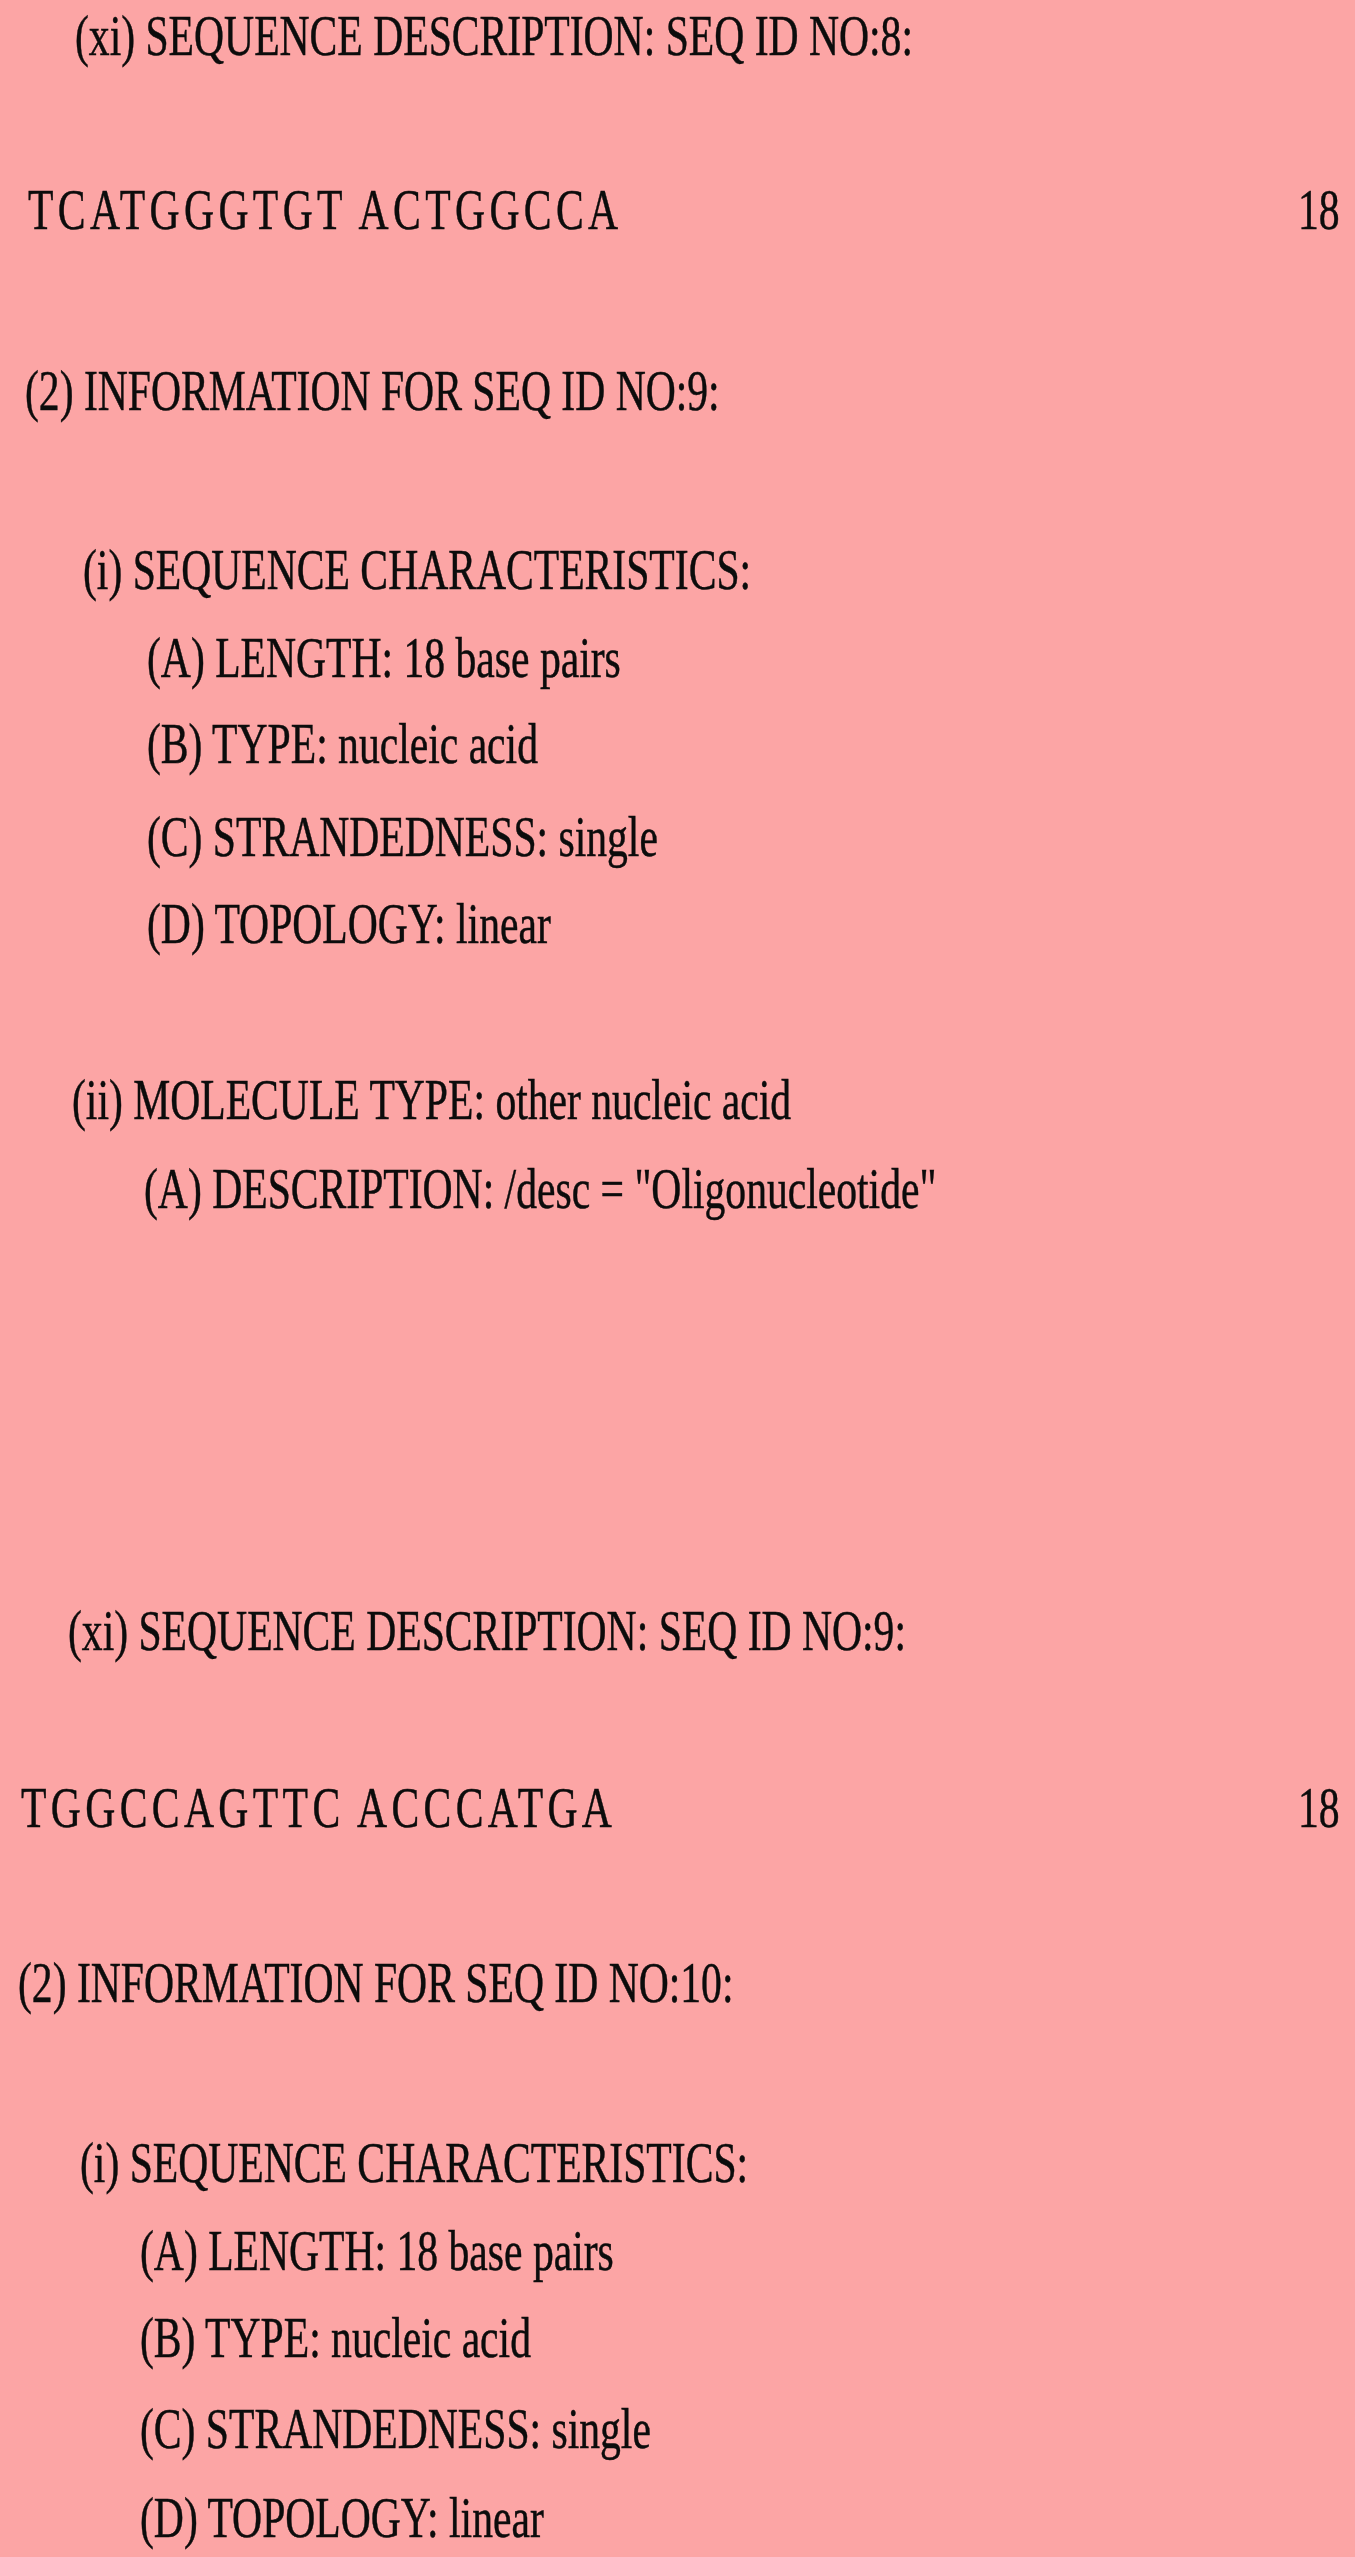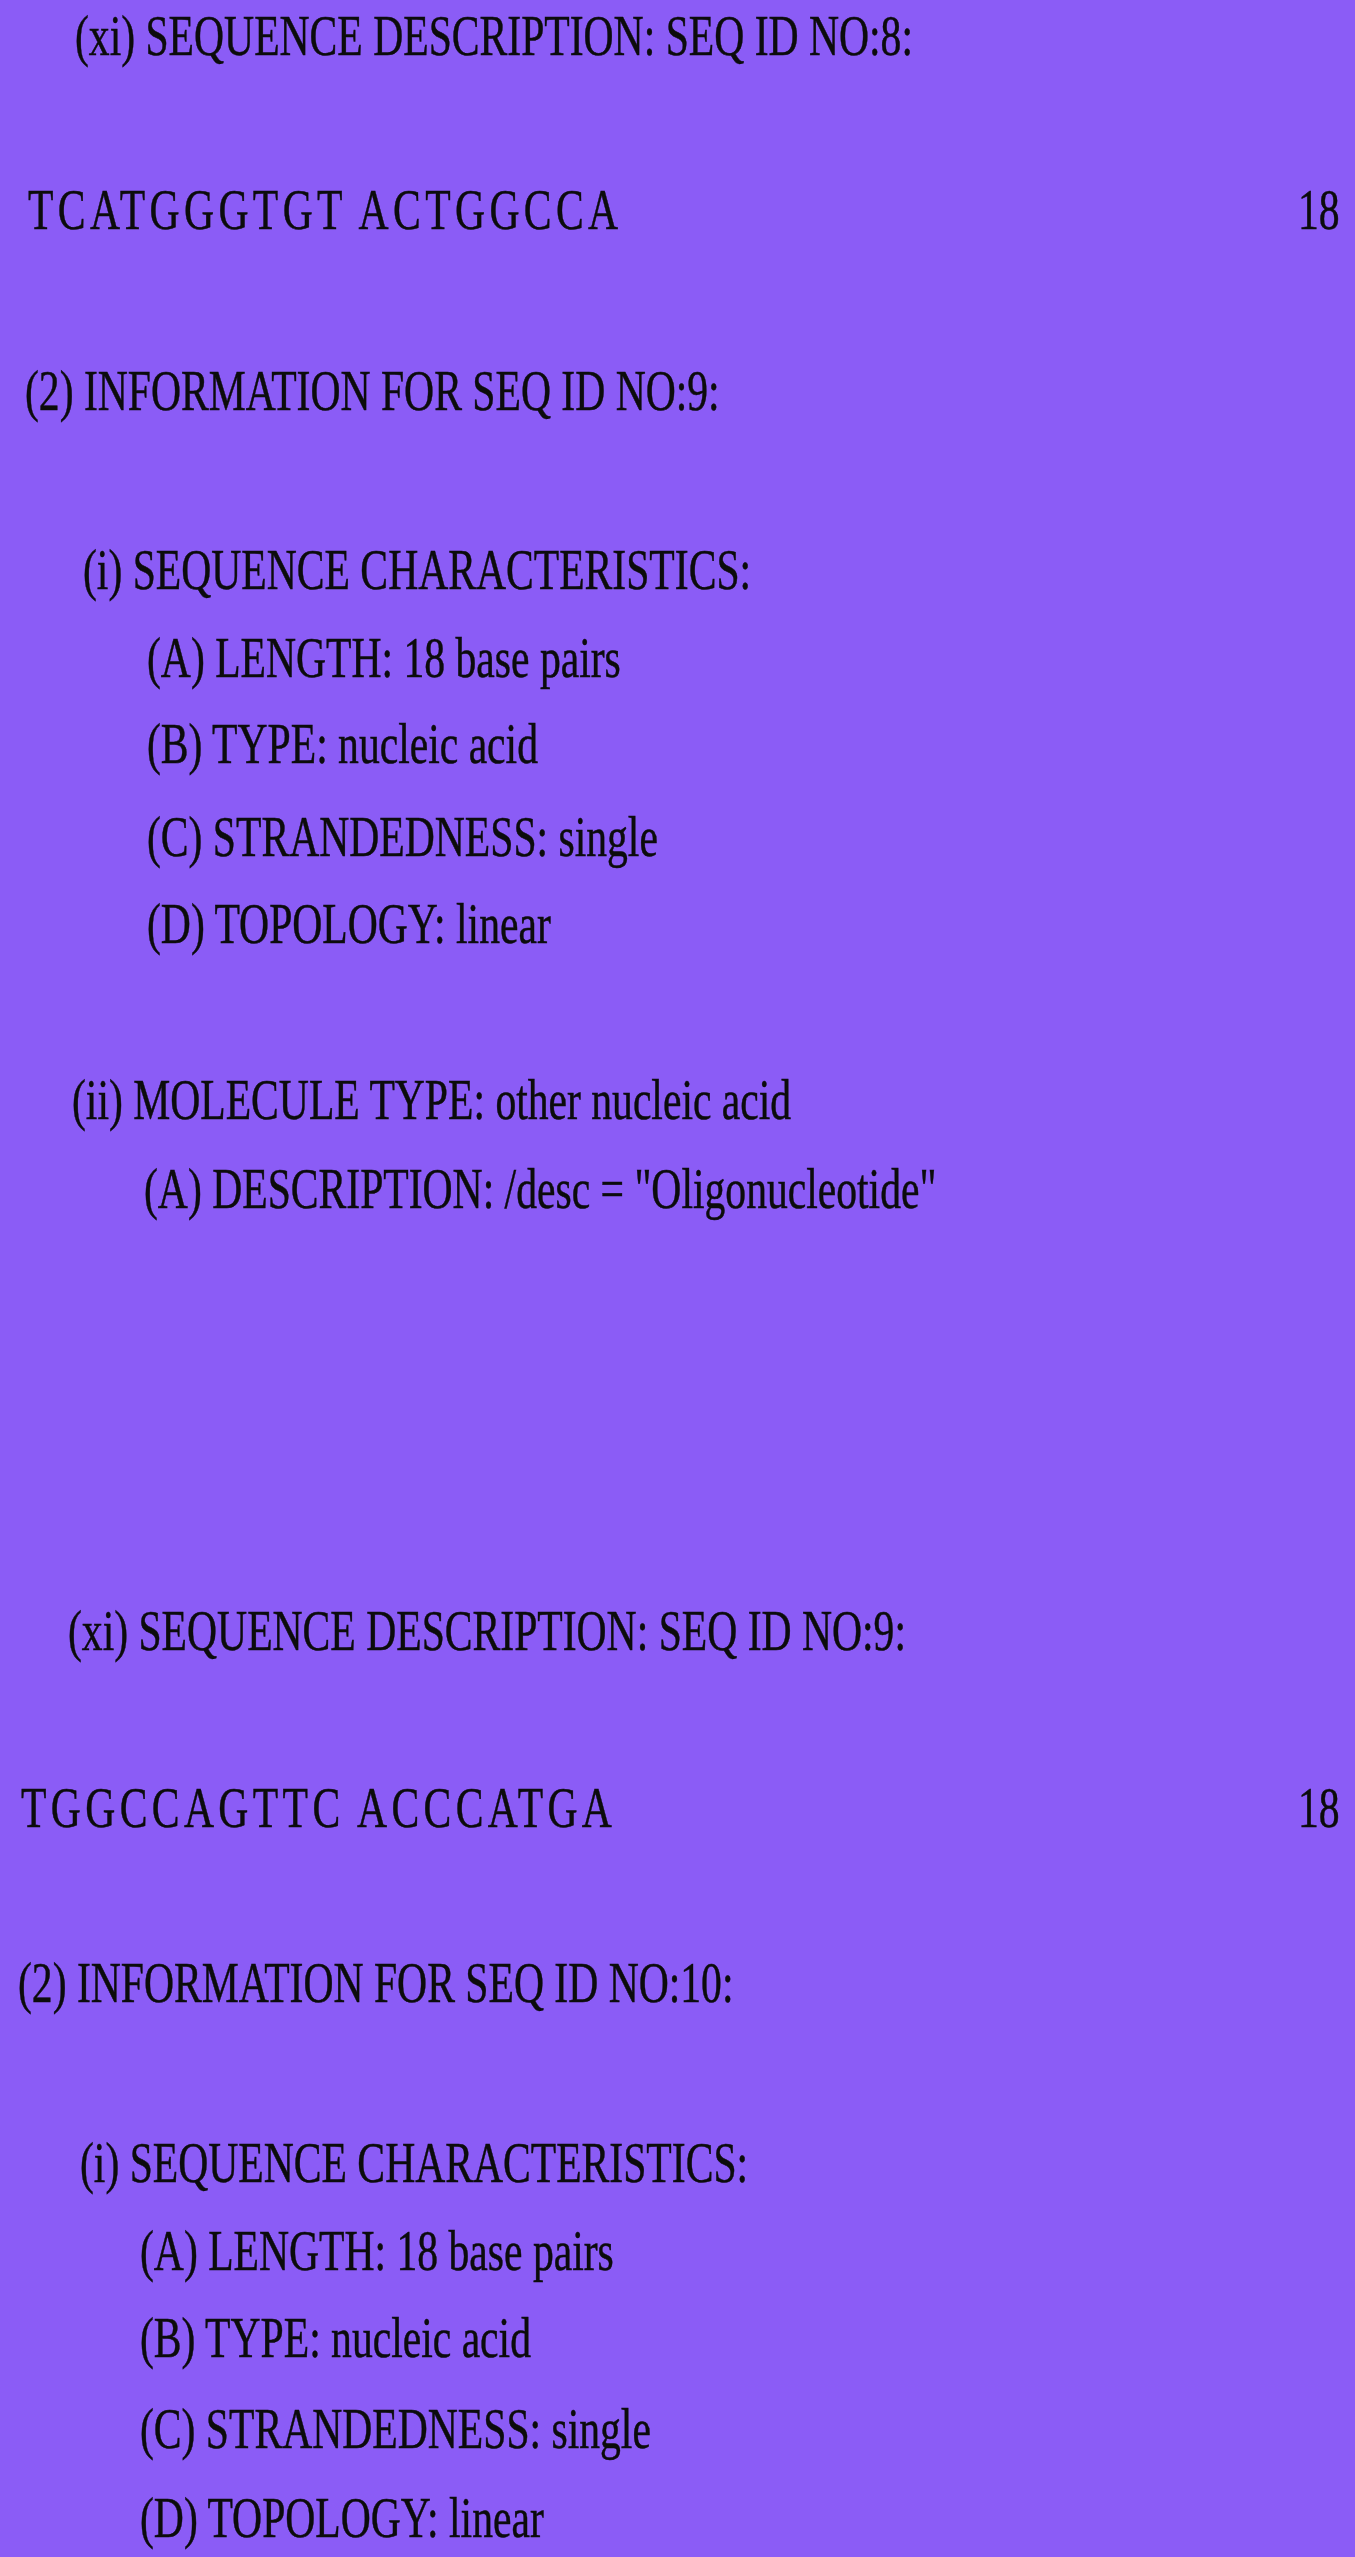--- a/index.html
+++ b/index.html
@@ -34,21 +34,21 @@
     font-size: 57px;
     line-height: 1;
     transform: scaleX(0.73);
     transform-origin: 0 0;
     -webkit-text-stroke: 0.5px currentColor;
   }
 </style>
 </head>
 <body>
 
-<div id="document-page" style="background: #8b5cf6; color: rgb(12, 12, 12);">
+<div id="document-page" style="background: #fca5a5; color: rgb(12, 12, 12);">
     <div class="doc-line" style="left: 75px; top: 7px;">(xi) SEQUENCE DESCRIPTION: SEQ ID NO:8:</div>
     <div class="doc-line seq-line" style="left: 28px; top: 181px;">TCATGGGTGT ACTGGCCA</div>
     <div class="seq-count" style="left: 1298px; top: 181px;">18</div>
     <div class="doc-line" style="left: 25px; top: 362px;">(2) INFORMATION FOR SEQ ID NO:9:</div>
     <div class="doc-line" style="left: 83px; top: 541px;">(i) SEQUENCE CHARACTERISTICS:</div>
     <div class="doc-line" style="left: 147px; top: 629px;">(A) LENGTH: 18 base pairs</div>
     <div class="doc-line" style="left: 147px; top: 715px;">(B) TYPE: nucleic acid</div>
     <div class="doc-line" style="left: 147px; top: 808px;">(C) STRANDEDNESS: single</div>
     <div class="doc-line" style="left: 147px; top: 895px;">(D) TOPOLOGY: linear</div>
     <div class="doc-line" style="left: 72px; top: 1071px;">(ii) MOLECULE TYPE: other nucleic acid</div>

